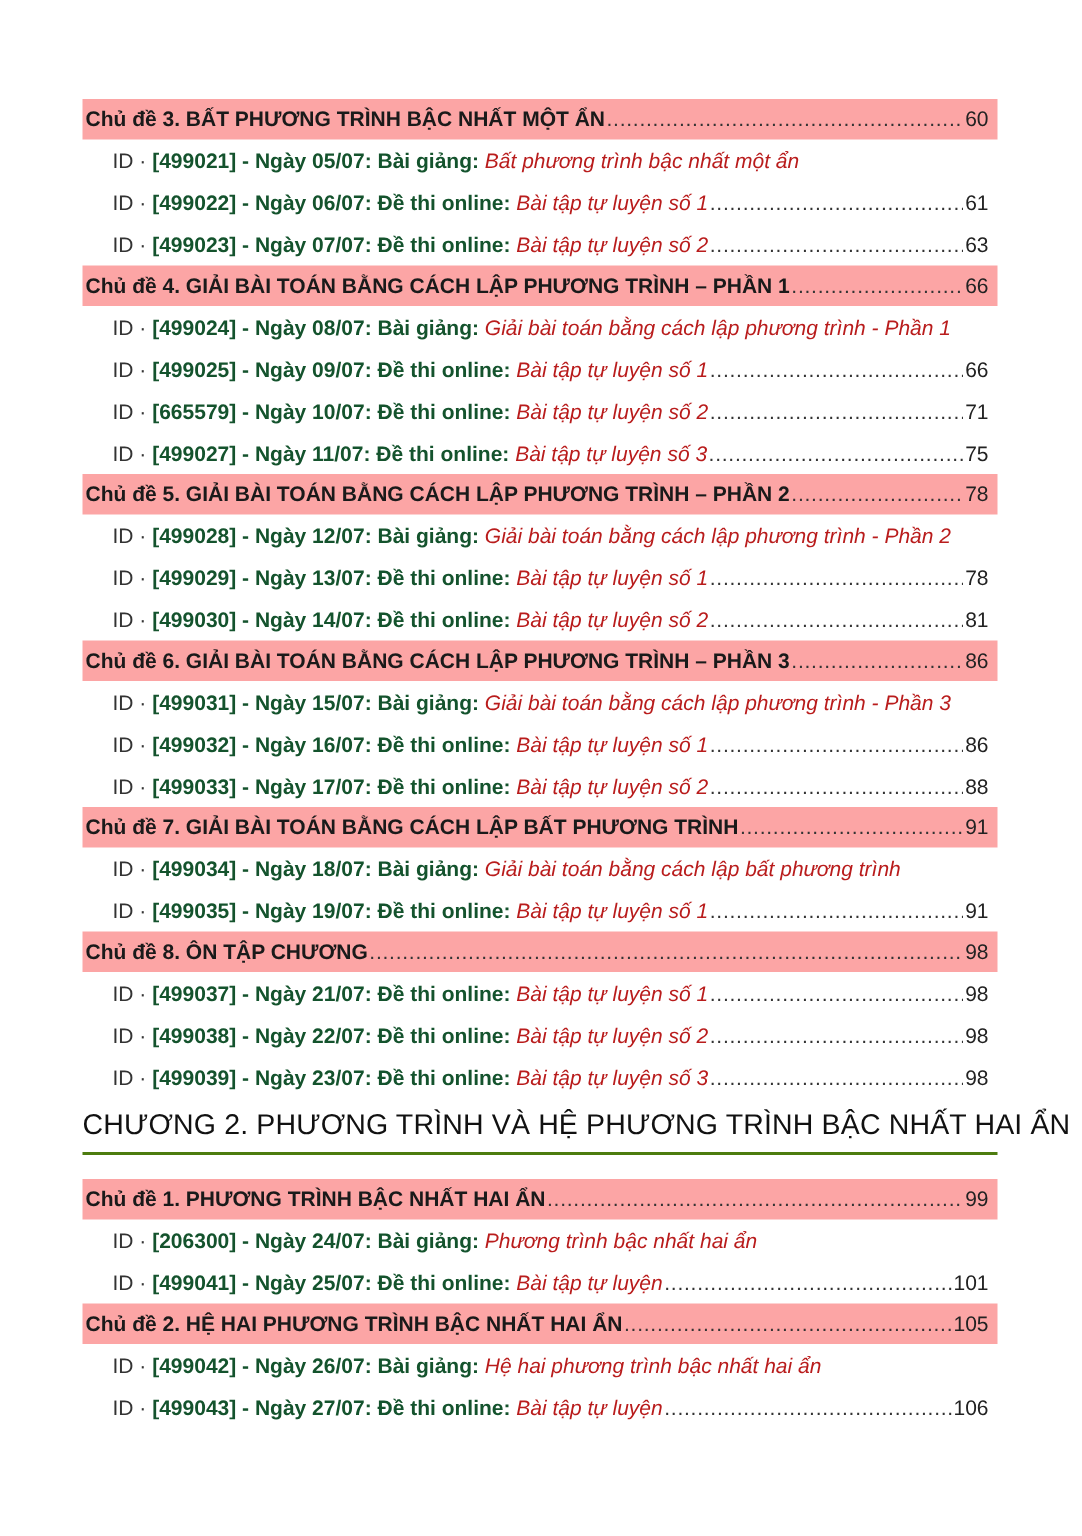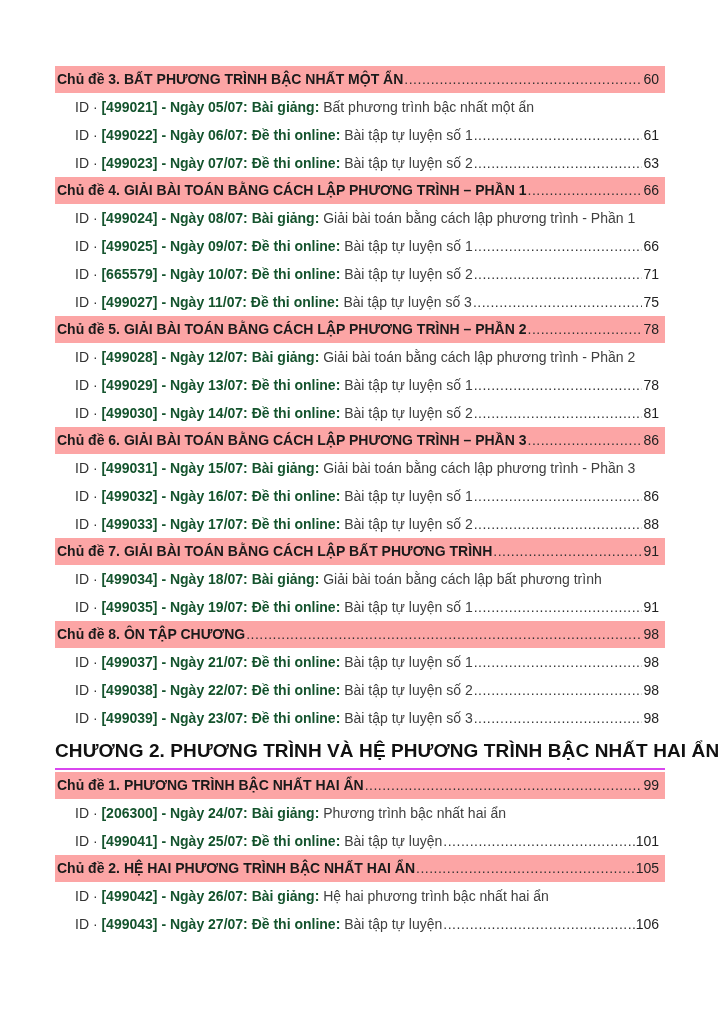--- a/index.html
+++ b/index.html
@@ -23,26 +23,26 @@
     content: "........................................................................................................................................................................................................";
   }
   .item {
     display: flex; align-items: baseline; height: 28px; line-height: 28px;
     padding-left: 20px; padding-right: 6px; font-size: 14px; white-space: nowrap; overflow: hidden;
     color: #222;
   }
   .item .lead { flex: 0 0 auto; }
   .item .idp { color: #333; }
   .item b { font-weight: bold; color: #14532d; }
-  .item .desc { color: #404040; }
+  .item .desc { color: #b91c1c; font-style: italic; }
   .item .pg { flex: 0 0 auto; color: #222; }
   .chapter {
-    font-size: 19px; font-weight: bold; letter-spacing: 0.1px;
+    font-size: 19px; font-weight: normal; letter-spacing: 0.1px;
     height: 36px; line-height: 38px; padding-left: 0; color: #111;
-    border-bottom: 2px solid #d946ef; margin-bottom: 2px; white-space: nowrap;
+    border-bottom: 2px solid #4d7c0f; margin-bottom: 16px; white-space: nowrap;
   }
 </style>
 </head>
 <body>
 
 <div class="toc">
 
   <div class="topic">
     <span class="ttl">Chủ đề 3. BẤT PHƯƠNG TRÌNH BẬC NHẤT MỘT ẨN</span>
     <span class="dots"></span>

